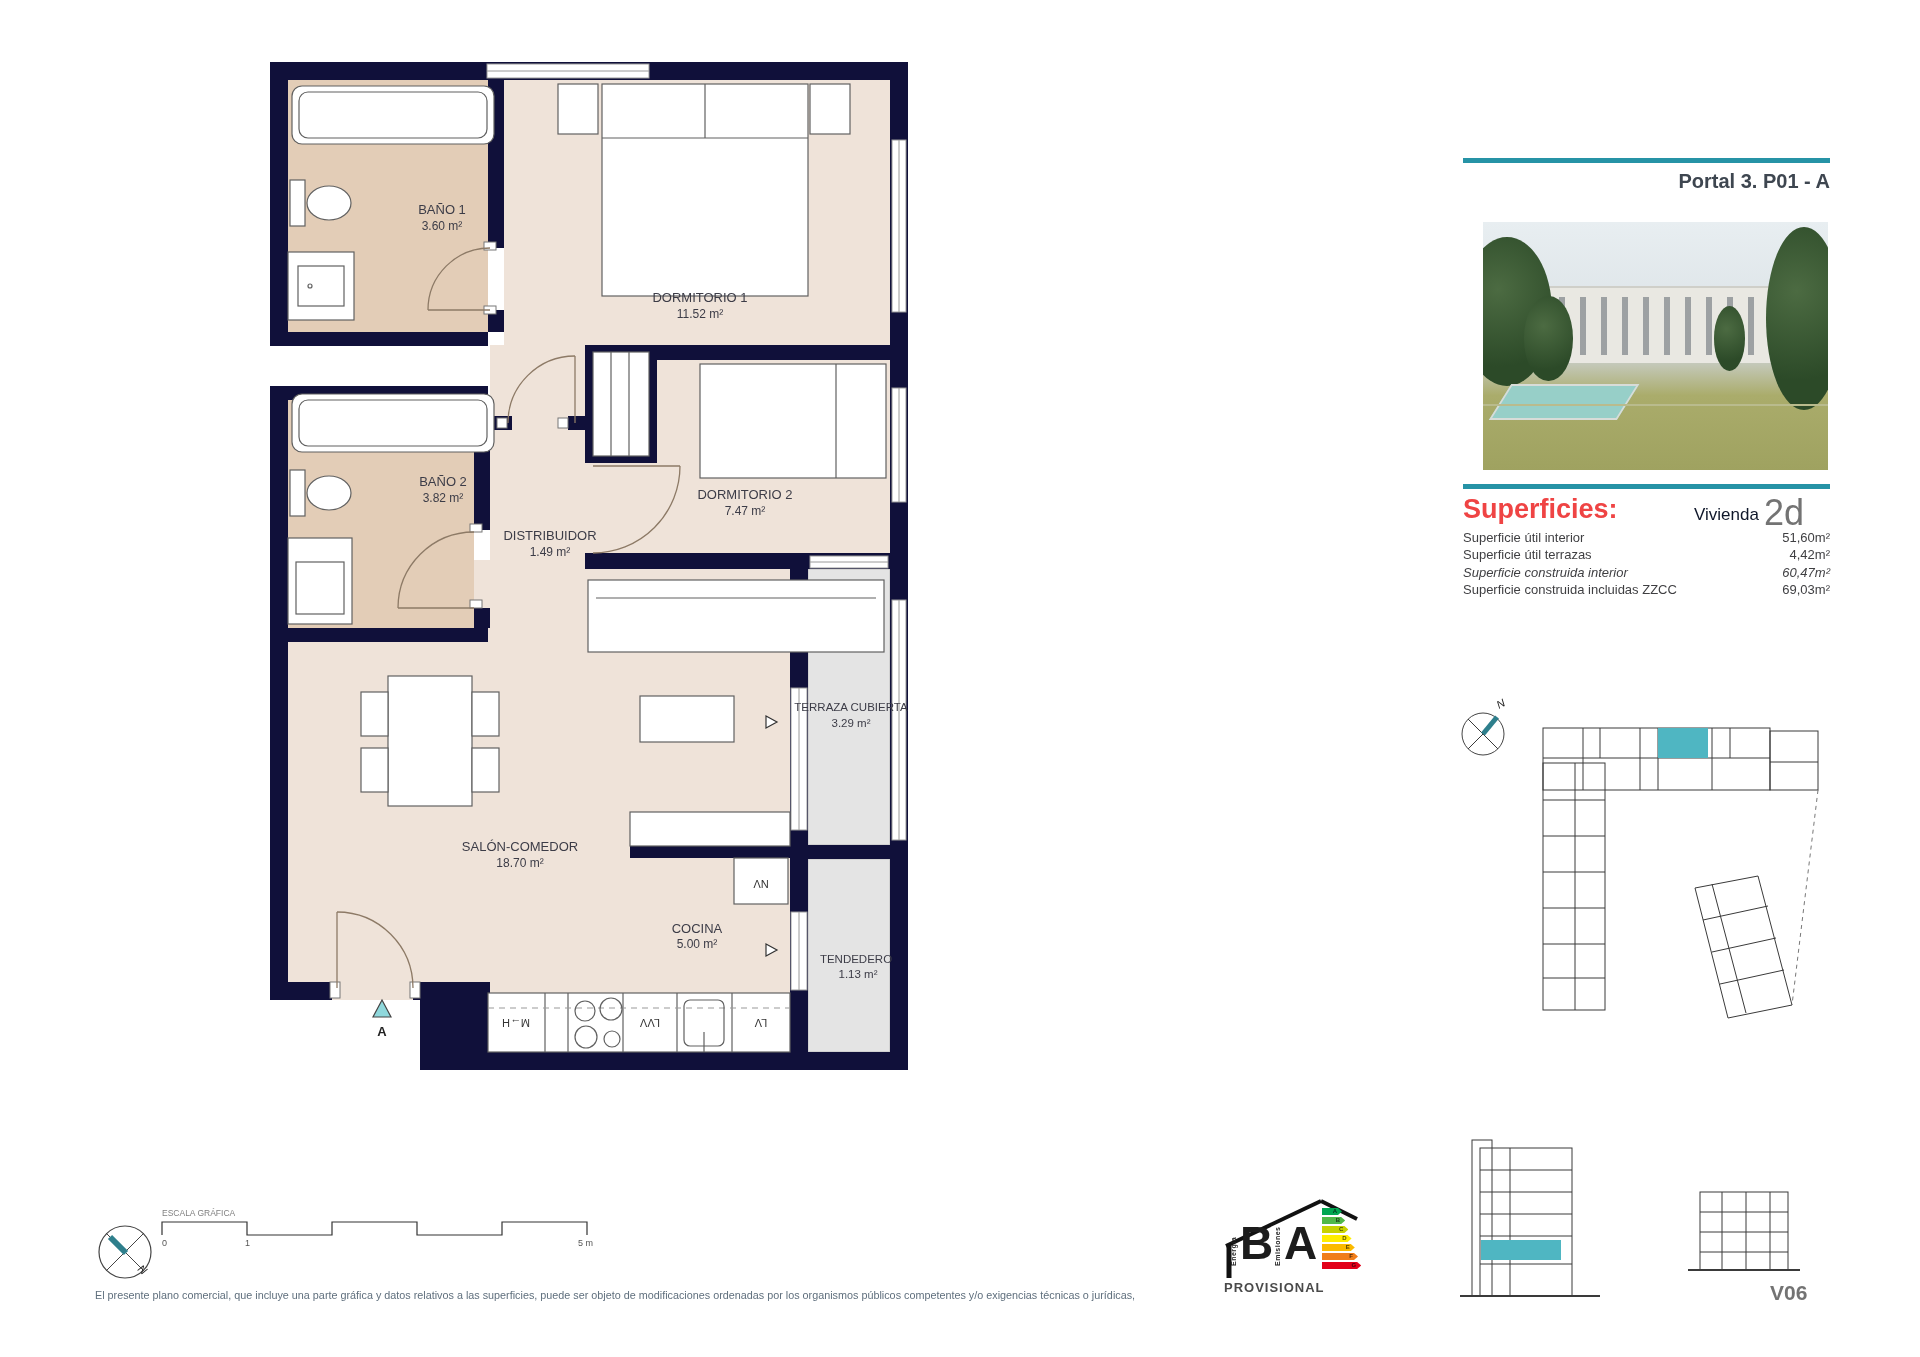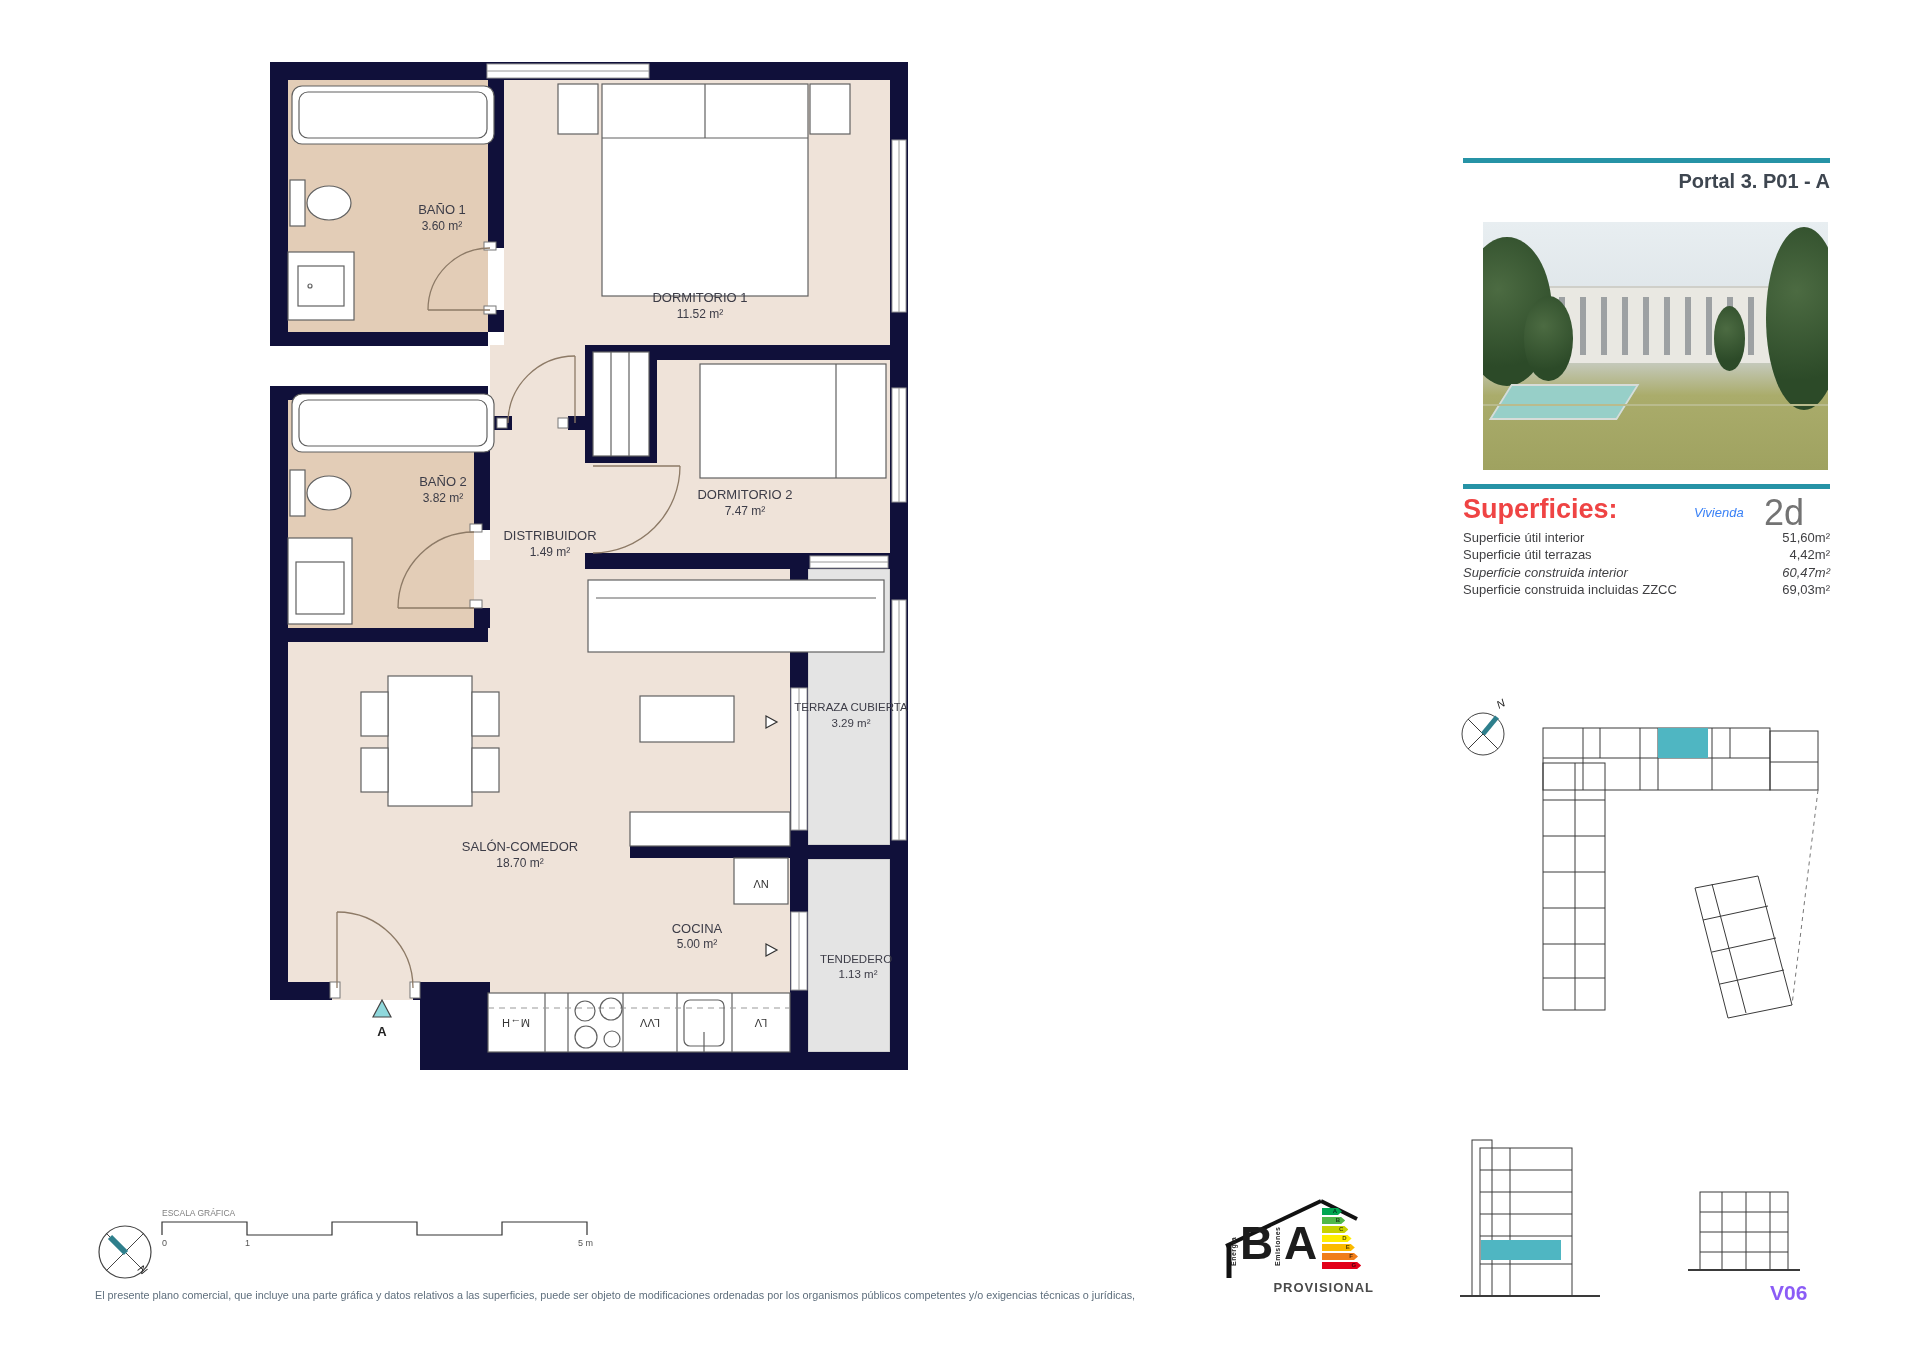--- a/index.html
+++ b/index.html
@@ -19,41 +19,41 @@
   .ph-win{position:absolute;inset:12% 0 10% 0;
           background:repeating-linear-gradient(90deg,rgba(60,70,82,.55) 0 6px,rgba(0,0,0,0) 6px 21px);
           opacity:.8;}
   .ph-bldg2{position:absolute;left:0;top:30%;width:20%;height:24%;background:#D9DBD6;}
   .tree{position:absolute;border-radius:50%;background:radial-gradient(circle at 40% 35%,#4C6B42,#2C4A28 70%);}
   .pool{position:absolute;left:5%;bottom:20%;width:36%;height:13%;background:#97CFC8;
         border:2px solid #D8DCD8;transform:skewX(-32deg);}
   .lawnline{position:absolute;left:0;bottom:26%;width:100%;height:2px;background:#b9bb8d;}
 
   .sup-head{position:absolute;left:1463px;top:494px;font-size:27px;font-weight:bold;color:#ef4444;}
-  .viv-label{position:absolute;left:1694px;top:505px;font-size:13px;color:#3b82f6;font-style:italic;}
+  .viv-label{position:absolute;left:1694px;top:505px;font-size:17px;color:#0f172a;}
   .viv-code{position:absolute;left:1764px;top:492px;font-size:36px;font-weight:normal;color:#737373;}
   .sup-row{position:absolute;left:1463px;width:367px;height:17px;font-size:13px;color:#3F3F42;}
   .sup-row .lbl{position:absolute;left:0;}
   .sup-row .val{position:absolute;right:0;text-align:right;margin-left:20px;}
 
-  .v06{position:absolute;left:1770px;top:1281px;font-size:21px;font-weight:bold;color:#8b5cf6;}
+  .v06{position:absolute;left:1770px;top:1281px;font-size:21px;font-weight:bold;color:#737373;}
 
   
   .energy{position:absolute;left:1224px;top:1194px;width:156px;height:112px;}
   .energy .letterB{position:absolute;left:16px;top:26px;font-size:46px;font-weight:900;color:#1c1c1c;line-height:1;}
   .energy .letterA{position:absolute;left:60px;top:26px;font-size:46px;font-weight:900;color:#1c1c1c;line-height:1;}
   .energy .vword{position:absolute;writing-mode:vertical-rl;transform:rotate(180deg);
                  font-size:7px;font-weight:bold;color:#222;letter-spacing:.5px;}
   .energy .w1{left:6px;top:28px;height:44px;}
   .energy .w2{left:50px;top:28px;height:44px;}
   .energy .bars{position:absolute;left:98px;top:14px;}
   .energy .ebar{height:7px;margin-bottom:2px;position:relative;
                 clip-path:polygon(0 0,calc(100% - 4px) 0,100% 50%,calc(100% - 4px) 100%,0 100%);}
   .energy .ebar span{position:absolute;right:5px;top:0;font-size:6px;line-height:7px;color:rgba(0,0,0,.7);font-weight:bold;}
-  .energy .prov{position:absolute;left:0;top:86px;width:150px;text-align:right;
+  .energy .prov{position:absolute;left:0;top:86px;width:150px;text-align:left;
                 font-size:13px;font-weight:bold;color:#4A4A4A;letter-spacing:1px;}
 
   .disclaimer{position:absolute;left:95px;top:1288px;font-size:10.8px;color:#5F6F7D;line-height:14.5px;white-space:nowrap;}
 </style>
 </head>
 <body>
 
 <div class="canvas">
 
   <svg class="abs" style="left:260px;top:55px" width="660" height="1020" viewBox="260 55 660 1020">

